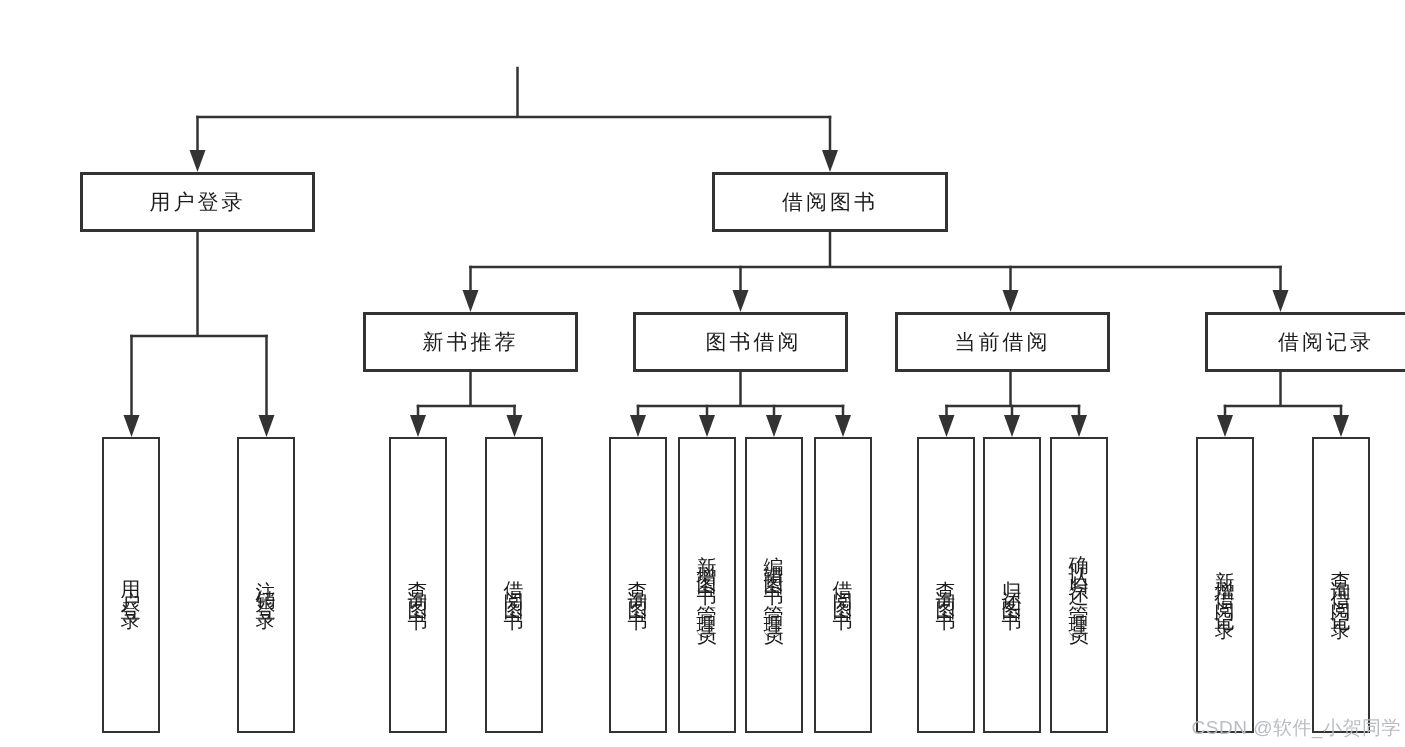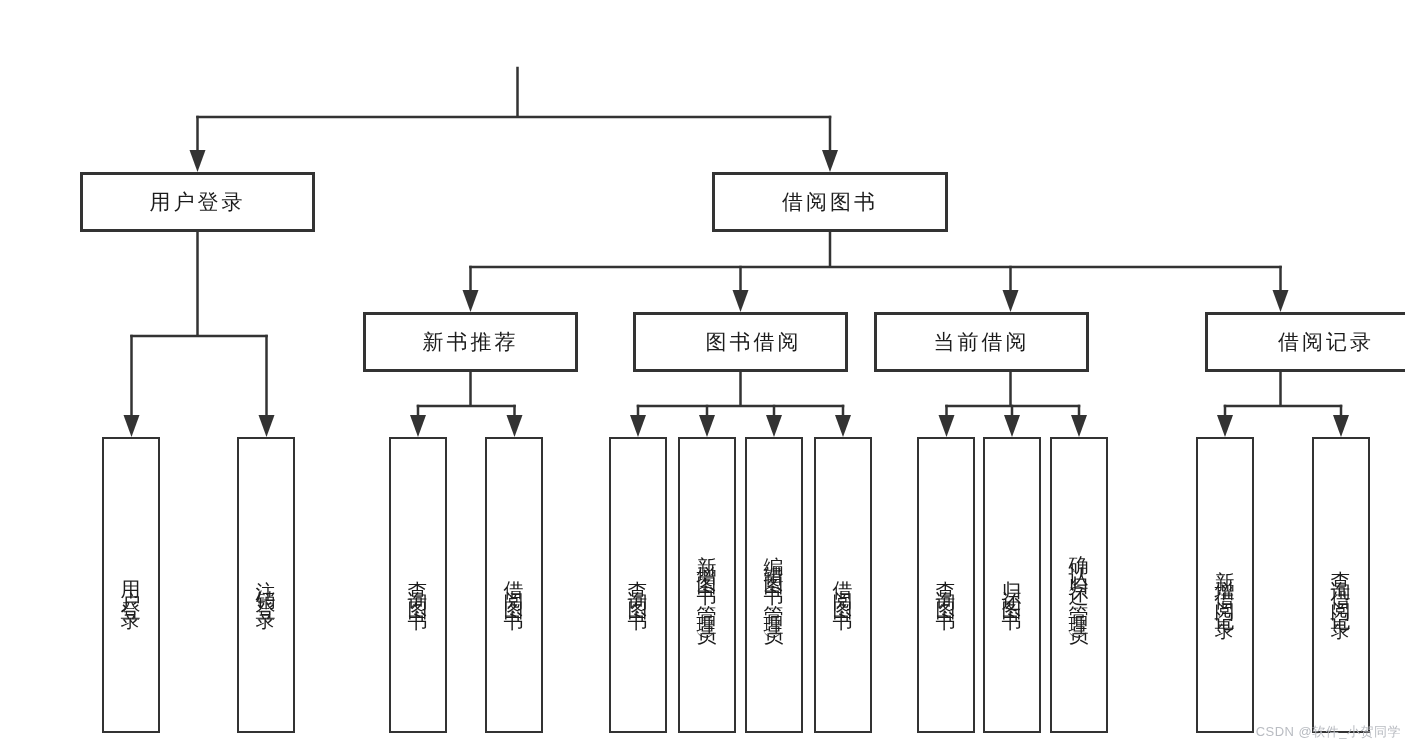--- a/index.html
+++ b/index.html
@@ -46,21 +46,21 @@
     line-height: 1;
     white-space: nowrap;
   }
 
   
   .n-root    { left: 15px;   top: 12px;  width: 1003px; height: 56px; }
   .n-login   { left: 80px;   top: 172px; width: 235px;  height: 60px; }
   .n-mgmt    { left: 712px;  top: 172px; width: 236px;  height: 60px; }
   .n-newbook { left: 363px;  top: 312px; width: 215px;  height: 60px; }
   .n-borrow  { left: 633px;  top: 312px; width: 215px;  height: 60px; padding-left: 26px; }
-  .n-current { left: 874px;  top: 312px; width: 215px;  height: 60px; }
+  .n-current { left: 895px;  top: 312px; width: 215px;  height: 60px; }
   .n-records { left: 1205px; top: 312px; width: 242px;  height: 60px; font-family: Liberation Mono, monospace; }
 
   
   .lf-login1 { left: 102px;  }
   .lf-login2 { left: 237px;  }
   .lf-nb1    { left: 389px;  }
   .lf-nb2    { left: 485px;  }
   .lf-bb1    { left: 609px;  }
   .lf-bb2    { left: 678px;  }
   .lf-bb3    { left: 745px;  }
@@ -68,21 +68,21 @@
   .lf-cb1    { left: 917px;  }
   .lf-cb2    { left: 983px;  }
   .lf-cb3    { left: 1050px; }
   .lf-br1    { left: 1196px; }
   .lf-br2    { left: 1312px; }
 
   .watermark {
     position: absolute;
     right: 4px;
     bottom: 6px;
-    font-size: 13px;
+    font-size: 19px;
     color: var(--wm, #b9bcc2);
     z-index: 3;
     letter-spacing: 0.5px;
   }
 </style>
 </head>
 <body>
 
 <div class="canvas">
 

